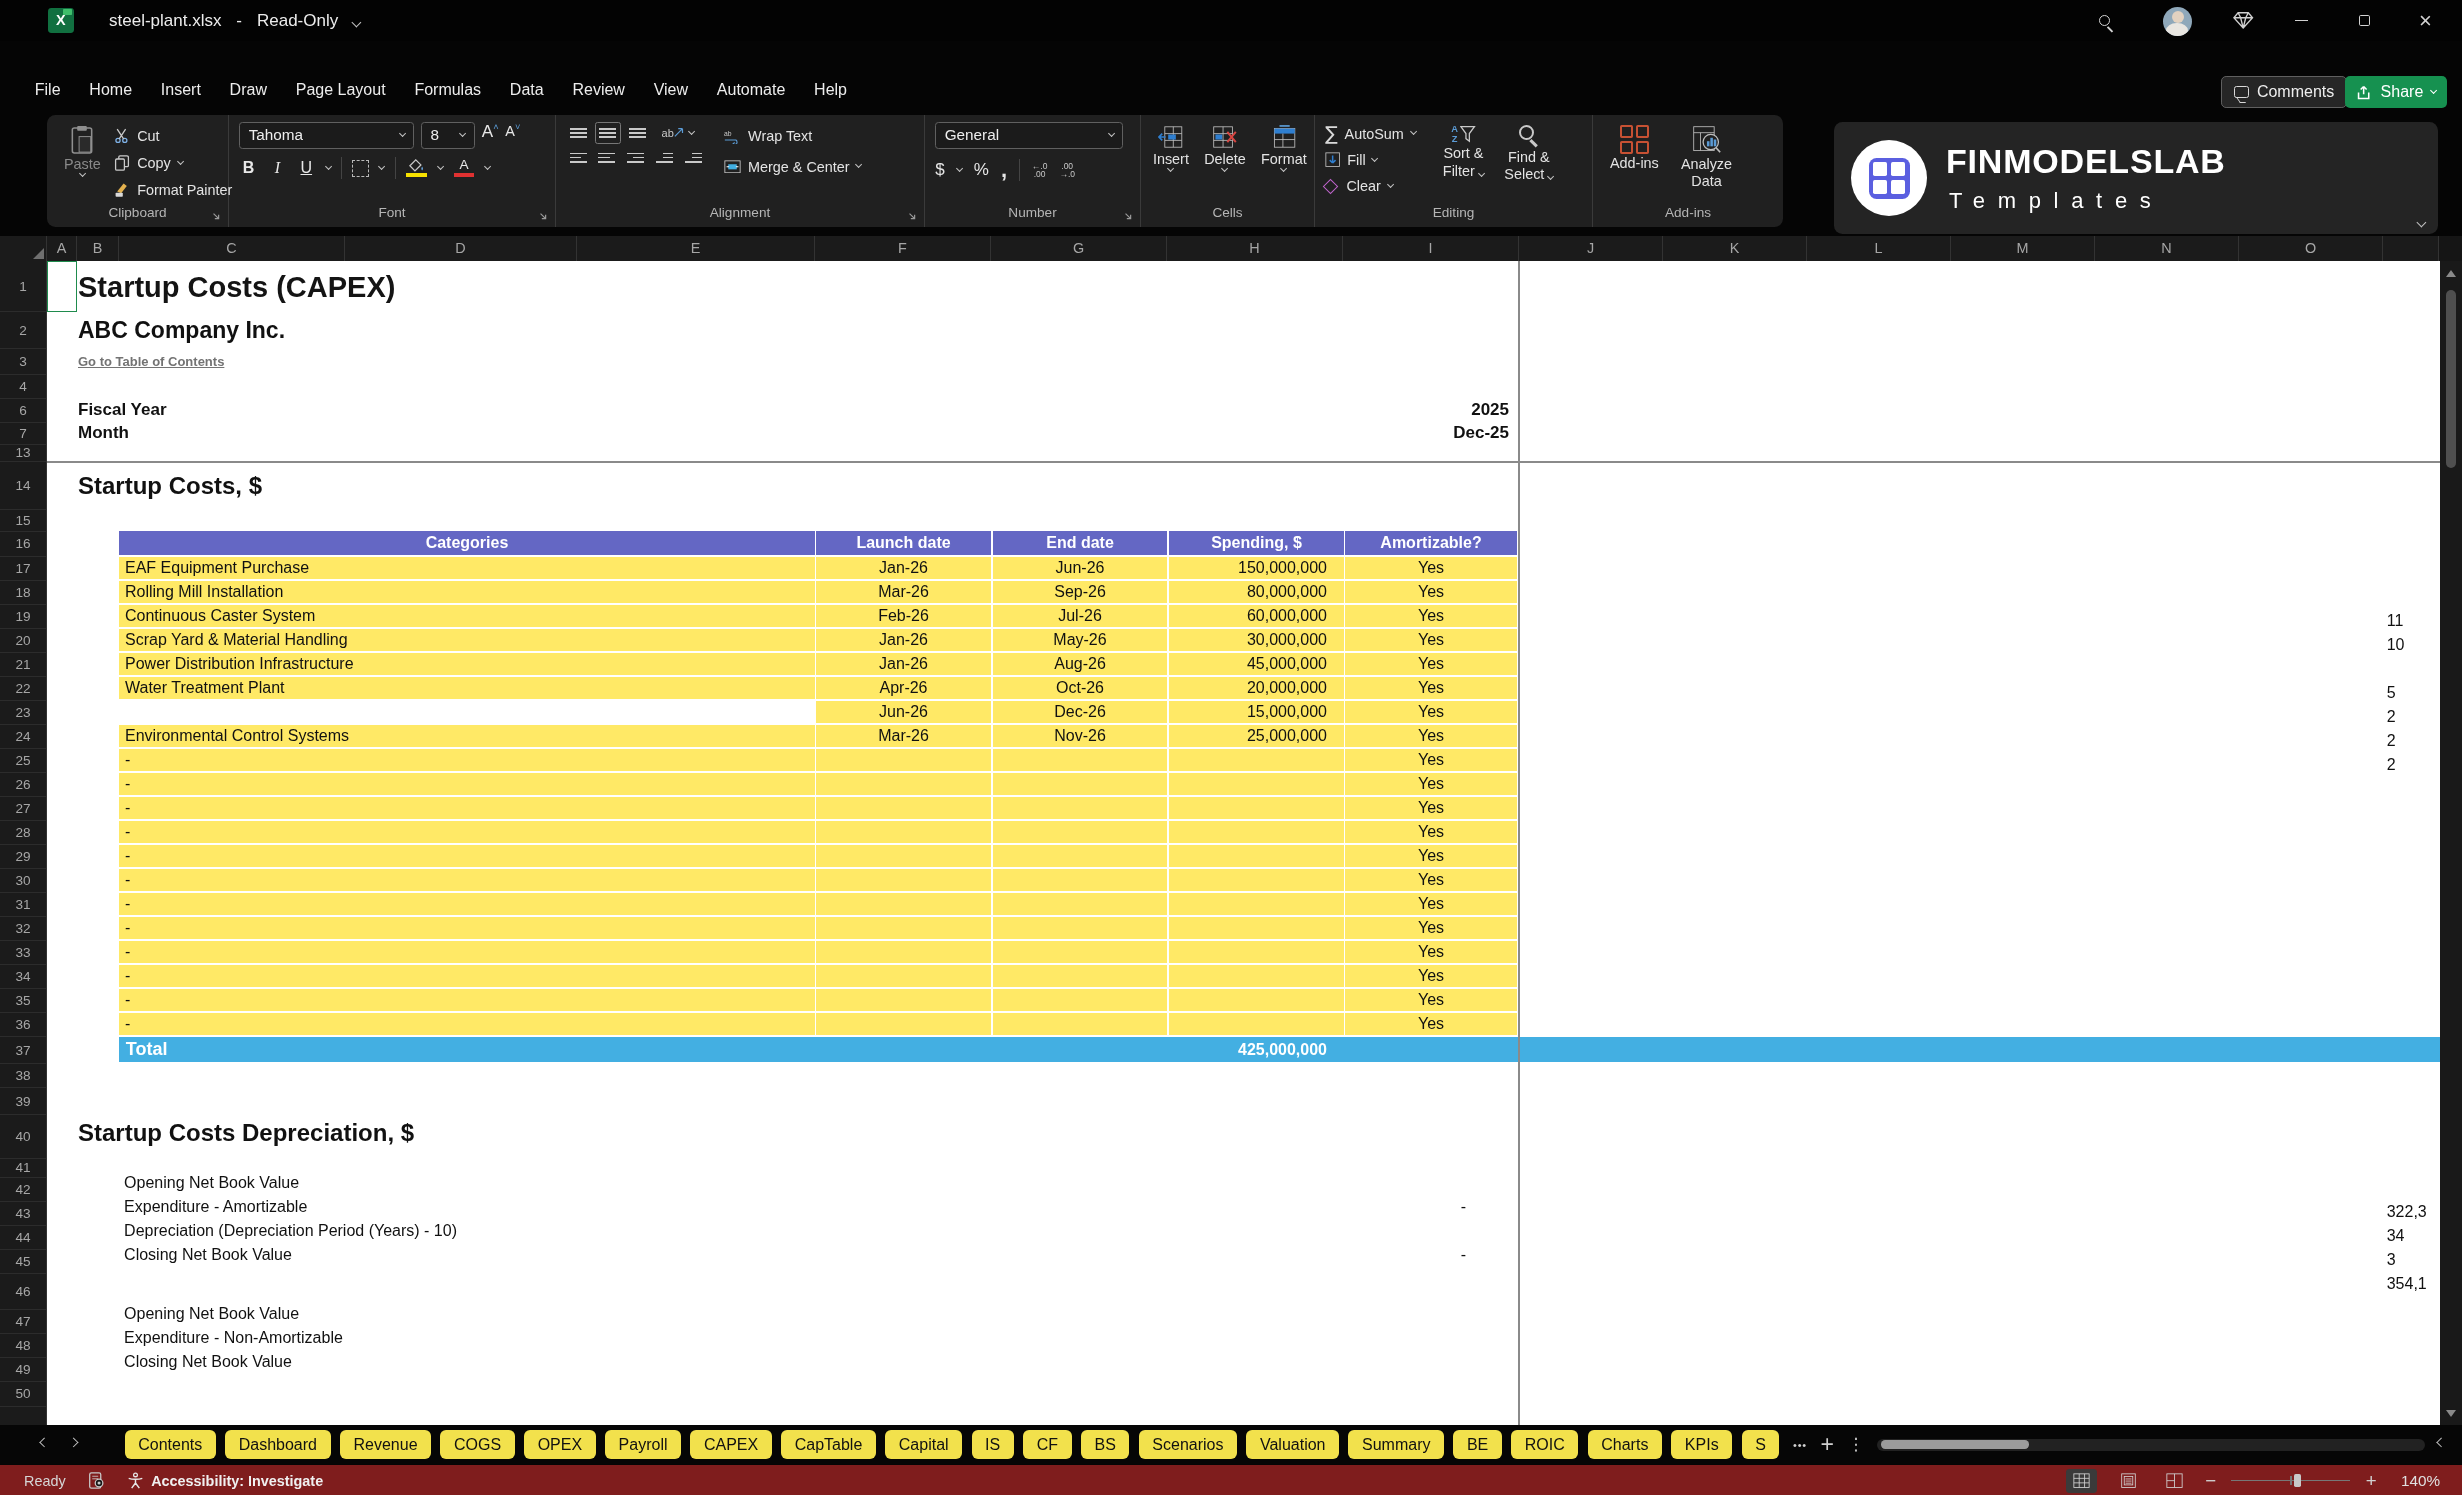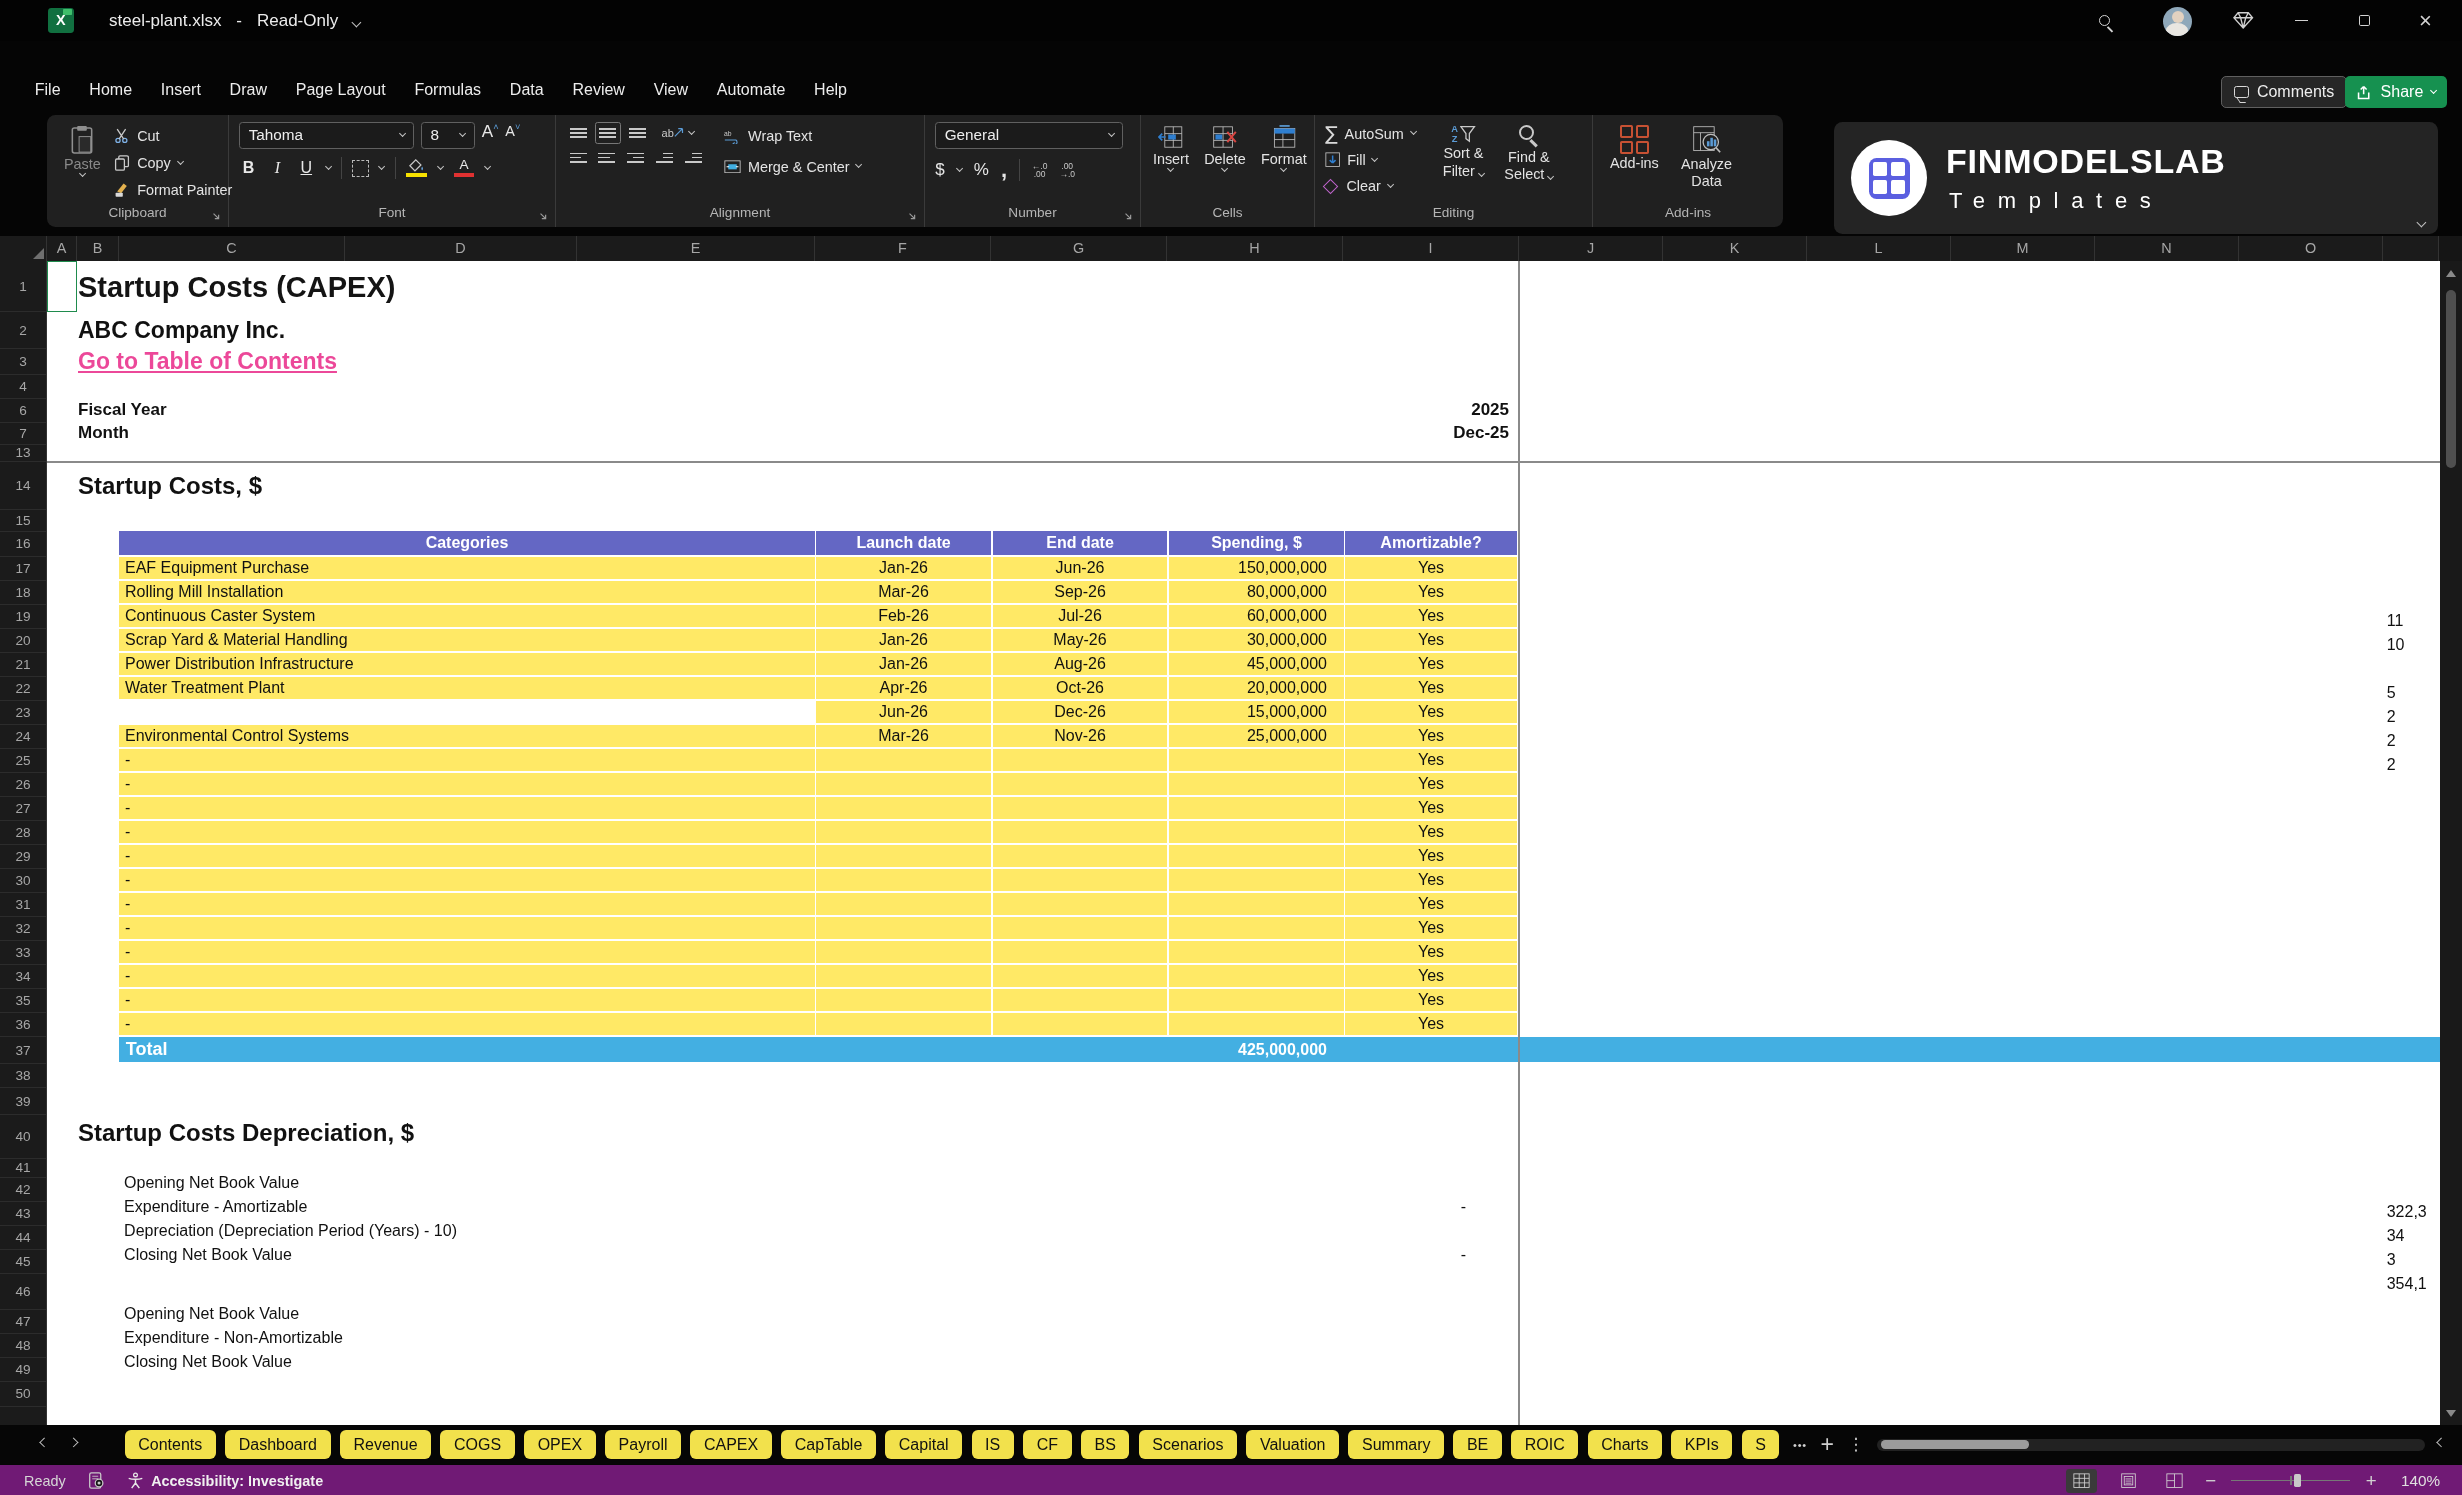--- a/index.html
+++ b/index.html
@@ -96,21 +96,21 @@
 
   
   .rowgut { position:absolute; left:0; top:261px; width:47px; height:1164px; background:#1b1b1b; border-right:0.8px solid #333; }
   .rowh { display:flex; align-items:center; justify-content:center; font-size:13.6px; color:#a6a6a6; border-bottom:0.8px solid #2c2c2c; }
 
   
   .sheet { position:absolute; left:47px; top:261px; width:2394px; height:1164px; background:#fff; color:#111; overflow:hidden; }
   .a1sel { position:absolute; left:0; top:0; width:30px; height:51px; border:1.7px solid #1f8b4d; }
   .sh-title { position:absolute; left:31px; top:0; height:51px; line-height:53px; font-size:29px; font-weight:bold; color:#141414; white-space:nowrap; }
   .sh-company { position:absolute; left:31px; top:51px; height:37px; line-height:37px; font-size:23px; font-weight:bold; white-space:nowrap; }
-  .sh-toc { position:absolute; left:31px; top:88px; height:25.5px; line-height:25.5px; font-size:23px; font-weight:bold; color:#ec4899; text-decoration:underline; white-space:nowrap; }
+  .sh-toc { position:absolute; left:31px; top:88px; height:25.5px; line-height:25.5px; font-size:13px; font-weight:bold; color:#737373; text-decoration:underline; white-space:nowrap; }
   .sh-fy-label { position:absolute; left:31px; top:137px; height:24px; line-height:24px; font-size:17px; font-weight:bold; }
   .sh-mo-label { position:absolute; left:31px; top:161px; height:22px; line-height:22px; font-size:17px; font-weight:bold; }
   .anchor-year { position:absolute; left:1297px; top:137px; width:165px; height:24px; line-height:24px; text-align:right; font-size:17px; font-weight:bold; }
   .anchor-month { position:absolute; left:1297px; top:161px; width:165px; height:22px; line-height:22px; text-align:right; font-size:17px; font-weight:bold; }
   .frow { position:absolute; left:0; top:0; width:2394px; }
   .frow span { position:absolute; width:144px; text-align:right; padding-right:15.3px; font-size:17px; font-weight:bold; }
   .frow.years { top:137px; height:24px; line-height:24px; }
   .frow.mons { top:161px; height:22px; line-height:22px; }
   .frow span:nth-of-type(1){left:1472px}.frow span:nth-of-type(2){left:1616px}.frow span:nth-of-type(3){left:1761px}
   .frow span:nth-of-type(4){left:1905px}.frow span:nth-of-type(5){left:2049px}.frow span:nth-of-type(6){left:2193px}
@@ -156,21 +156,21 @@
   
   .tabbar { position:absolute; left:0; top:1425px; width:2462px; height:39px; background:#060606; display:flex; align-items:center; }
   .tabnav { display:flex; gap:22px; margin-left:41px; }
   .tabs { display:flex; align-items:center; gap:9.3px; margin-left:48px; }
   .stab { height:29px; line-height:29px; padding:0 13.6px; border-radius:6px; font-size:16px; color:#111; background:#f2e14c; white-space:nowrap; flex:none; }
   .tabtool { color:#cfcfcf; font-size:17px; margin-left:13.6px; }
   .hscroll { flex:1; height:12px; margin:0 13.6px 0 12px; background:#222; border-radius:6px; position:relative; }
   .hthumb { position:absolute; left:4.2px; top:1.7px; width:148px; height:8.5px; background:#9b9b9b; border-radius:4.2px; }
 
   
-  .statusbar { position:absolute; left:0; top:1465px; width:2462px; height:31px; background:#701a75; display:flex; font-size:14.4px; color:#d6d6d6; }
+  .statusbar { position:absolute; left:0; top:1465px; width:2462px; height:31px; background:#7f1d1d; display:flex; font-size:14.4px; color:#d6d6d6; }
   .sb-left { display:flex; align-items:center; gap:22px; margin-left:24px; }
   .sb-acc { display:flex; align-items:center; gap:7.6px; font-weight:bold; color:#f0f0f0; }
   .sb-right { margin-left:auto; display:flex; align-items:center; gap:15.3px; margin-right:22px; }
   .vi { width:31px; height:24px; display:flex; align-items:center; justify-content:center; border-radius:3.4px; }
   .vi.on { background:#3a3a3a; }
   .zoomtrack { width:119px; height:1.7px; background:#777; position:relative; }
   .zoomtrack::before { content:''; position:absolute; left:59px; top:-3.4px; width:1.7px; height:8.5px; background:#777; }
   .zthumb { position:absolute; left:63px; top:-6px; width:6.8px; height:13.6px; background:#c8c8c8; border-radius:1.7px; }
   .zsign { font-size:18.7px; color:#d2d2d2; }
   .zpct { font-size:15.3px; color:#e0e0e0; width:48px; text-align:right; }

